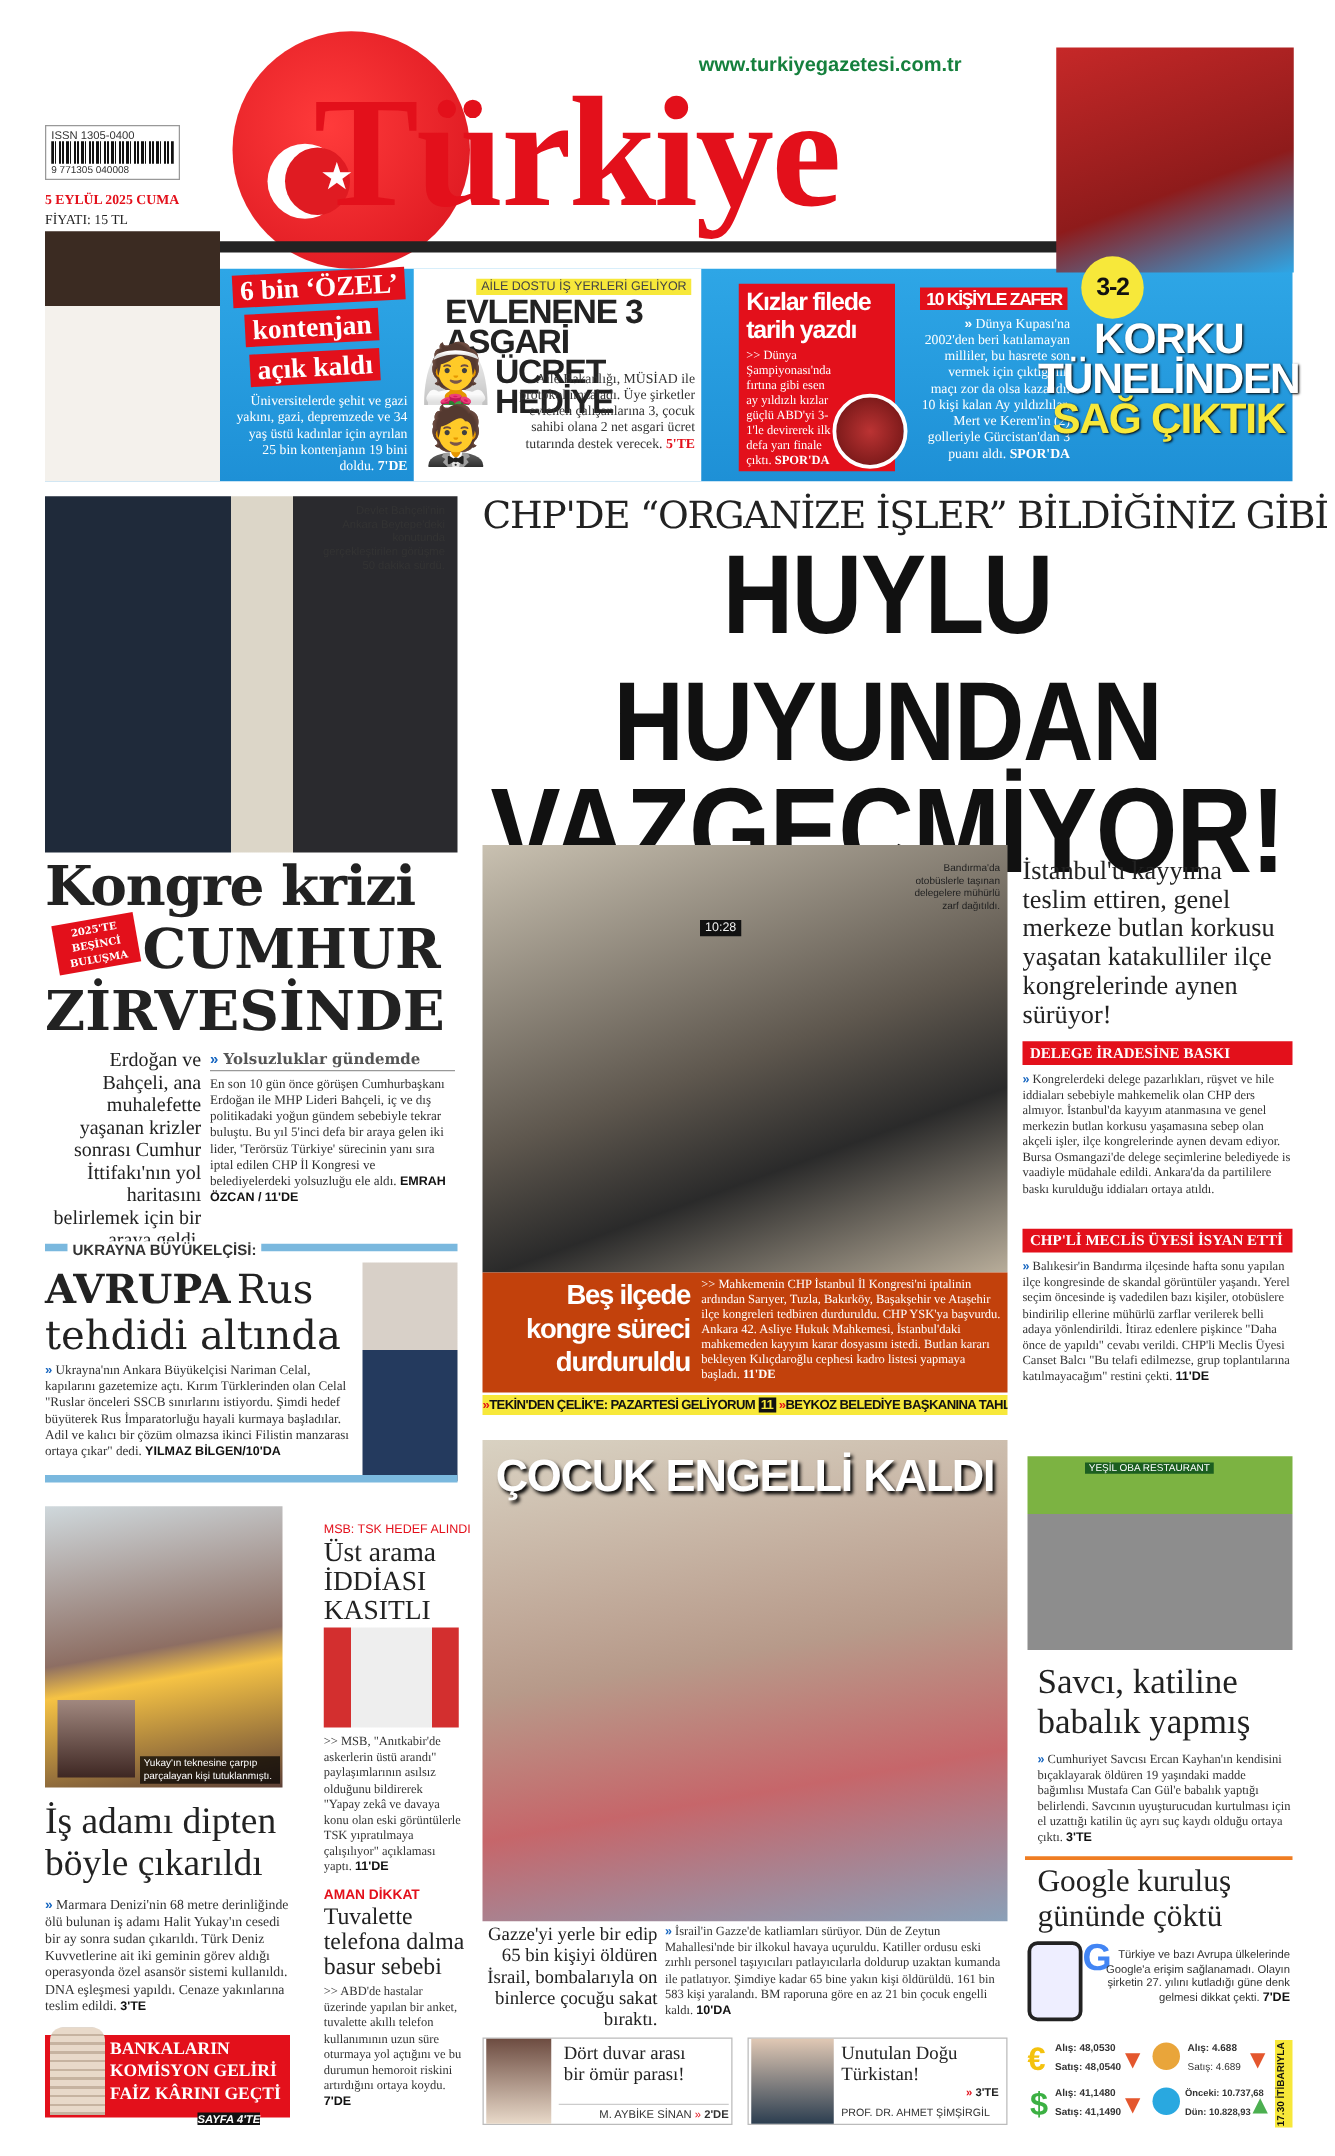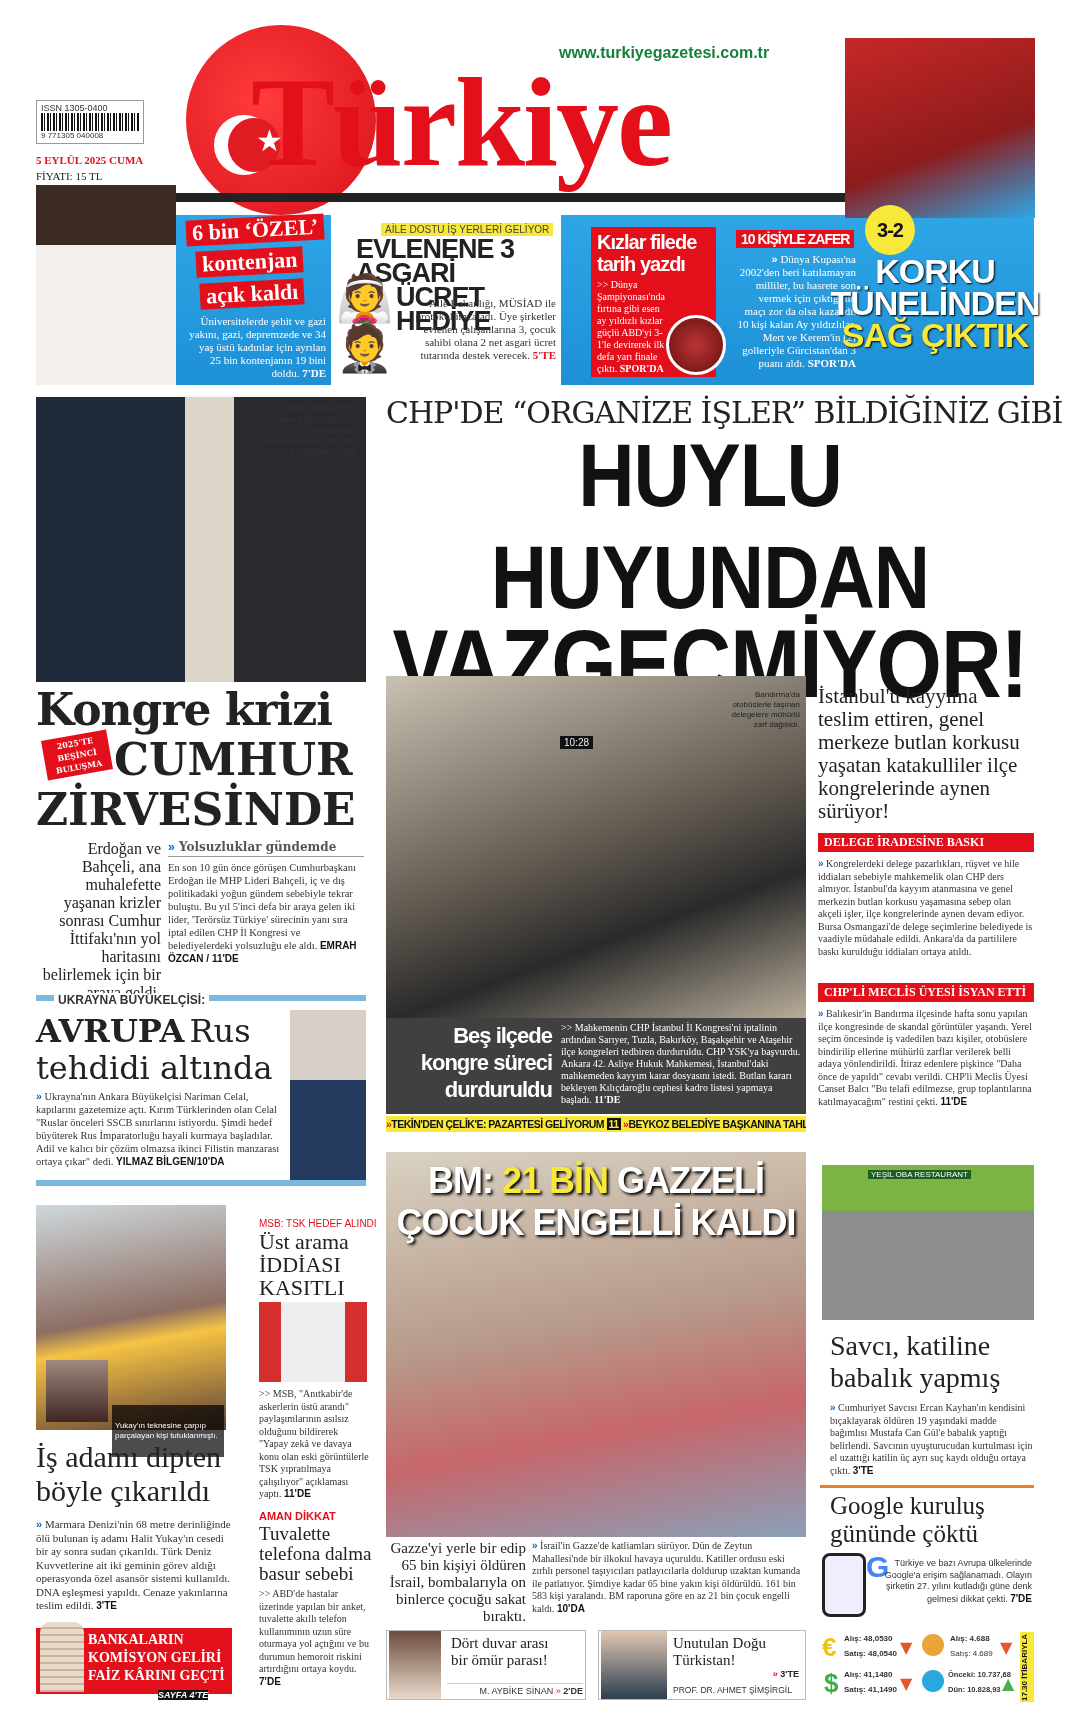--- a/index.html
+++ b/index.html
@@ -120,46 +120,45 @@
 <div class="abs sans" style="left:730px;top:690px;width:70px;font-size:8px;line-height:10px;text-align:right;color:#222">Bandırma'da otobüslerle taşınan delegelere mühürlü zarf dağıtıldı.</div>
 <div class="abs lser" style="left:818px;top:685px;width:216px;font-size:21px;line-height:23px;color:#222">İstanbul'u kayyıma teslim ettiren, genel merkeze butlan korkusu yaşatan katakulliler ilçe kongrelerinde aynen sürüyor!</div>
 <div class="abs" style="left:818px;top:833px;width:216px">
   <div class="rbar" style="font-size:12px;padding:2px 6px">DELEGE İRADESİNE BASKI</div>
   <div class="body-txt" style="font-size:10px;line-height:12.5px;margin-top:6px"><span class="raquo">»</span> <span>Kongrelerdeki delege pazarlıkları, rüşvet ve hile iddiaları sebebiyle mahkemelik olan CHP ders almıyor. İstanbul'da kayyım atanmasına ve genel merkezin butlan korkusu yaşamasına sebep olan akçeli işler, ilçe kongrelerinde aynen devam ediyor. Bursa Osmangazi'de delege seçimlerine belediyede is vaadiyle müdahale edildi. Ankara'da da partililere baskı kurulduğu iddiaları ortaya atıldı.</span></div>
 </div>
 <div class="abs" style="left:818px;top:983px;width:216px">
   <div class="rbar" style="font-size:12px;padding:2px 6px">CHP'Lİ MECLİS ÜYESİ İSYAN ETTİ</div>
   <div class="body-txt" style="font-size:10px;line-height:12.5px;margin-top:6px"><span class="raquo">»</span> <span>Balıkesir'in Bandırma ilçesinde hafta sonu yapılan ilçe kongresinde de skandal görüntüler yaşandı. Yerel seçim öncesinde iş vadedilen bazı kişiler, otobüslere bindirilip ellerine mühürlü zarflar verilerek belli adaya yönlendirildi. İtiraz edenlere pişkince "Daha önce de yapıldı" cevabı verildi. CHP'li Meclis Üyesi Canset Balcı "Bu telafi edilmezse, grup toplantılarına katılmayacağım" restini çekti.</span> <b class="ref">11'DE</b></div>
 </div>
-<div class="abs" style="left:386px;top:1018px;width:420px;height:96px;background:#404040">
+<div class="abs" style="left:386px;top:1018px;width:420px;height:96px;background:#c2410c">
   <div class="abs cond" style="left:6px;top:4px;width:160px;text-align:right;color:#fff;font-size:22px;line-height:27px">
     <div>Beş ilçede</div>
     <div>kongre süreci</div>
     <div>durduruldu</div>
   </div>
   <div class="abs lser" style="left:175px;top:4px;width:240px;font-size:10px;line-height:12px;color:#fff"><span>&gt;&gt; Mahkemenin CHP İstanbul İl Kongresi'ni iptalinin ardından Sarıyer, Tuzla, Bakırköy, Başakşehir ve Ataşehir ilçe kongreleri tedbiren durduruldu. CHP YSK'ya başvurdu. Ankara 42. Asliye Hukuk Mahkemesi, İstanbul'daki mahkemeden kayyım karar dosyasını istedi. Butlan kararı bekleyen Kılıçdaroğlu cephesi kadro listesi yapmaya başladı.</span> <b>11'DE</b></div>
 </div>
 <div class="abs cond" style="left:386px;top:1116px;width:420px;height:16px;background:#f7e83a;font-size:10.5px;line-height:16px;color:#111;white-space:nowrap;overflow:hidden;letter-spacing:-0.5px">
   <span><span class="red">»</span><span>TEKİN'DEN ÇELİK'E: PAZARTESİ GELİYORUM</span> <span style="background:#111;color:#f7e83a;padding:0 2px">11</span></span>
   <span><span class="red">»</span><span>BEYKOZ BELEDİYE BAŞKANINA TAHLİYE</span> </span>
 </div>
 
 <div class="abs ph" style="left:386px;top:1152px;width:420px;height:385px;background:linear-gradient(170deg,#d9d2c2,#b79a8a 45%,#c6666a 70%,#8aa0b8)"></div>
 <div class="abs cond" style="left:386px;top:1160px;width:420px;text-align:center;color:#fff;text-shadow:2px 2px 3px #000">
-  <div style="font-size:36px;line-height:42px"><span>BM:</span> <span style="color:#f7e83a">21 BİN</span> <span>GAZZELİ</span></div>
   <div style="font-size:36px;line-height:42px">ÇOCUK ENGELLİ KALDI</div>
 </div>
 <div class="abs lser" style="left:386px;top:1540px;width:140px;font-size:15px;line-height:17px;text-align:right;color:#222">Gazze'yi yerle bir edip 65 bin kişiyi öldüren İsrail, bombalarıyla on binlerce çocuğu sakat bıraktı.</div>
 <div class="abs body-txt" style="left:532px;top:1540px;width:274px;font-size:10px;line-height:12.5px">
   <span class="raquo">»</span> <span>İsrail'in Gazze'de katliamları sürüyor. Dün de Zeytun Mahallesi'nde bir ilkokul havaya uçuruldu. Katiller ordusu eski zırhlı personel taşıyıcıları patlayıcılarla doldurup uzaktan kumanda ile patlatıyor. Şimdiye kadar 65 bine yakın kişi öldürüldü. 161 bin 583 kişi yaralandı. BM raporuna göre en az 21 bin çocuk engelli kaldı.</span> <b class="ref">10'DA</b>
 </div>
 
 <div class="abs ph" style="left:36px;top:1205px;width:190px;height:225px;background:linear-gradient(170deg,#cfd8dc,#8d6e63 50%,#f6c344 60%,#5d4037)"></div>
 <div class="abs ph" style="left:46px;top:1360px;width:62px;height:62px;background:linear-gradient(#a1887f,#3e2723)"></div>
-<div class="abs sans" style="left:112px;top:1405px;width:112px;font-size:8px;line-height:10px;background:rgba(0,0,0,0.7);color:#fff;padding:16px 3px">Yukay'ın teknesine çarpıp parçalayan kişi tutuklanmıştı.</div>
+<div class="abs sans" style="left:112px;top:1405px;width:112px;font-size:8px;line-height:10px;background:rgba(0,0,0,0.7);color:#fff;padding:1px 3px">Yukay'ın teknesine çarpıp parçalayan kişi tutuklanmıştı.</div>
 <div class="abs lser" style="left:36px;top:1440px;width:200px;font-size:30px;line-height:34px;color:#222">
   <div>İş adamı dipten</div>
     <div>böyle çıkarıldı</div>
 </div>
 <div class="abs body-txt" style="left:36px;top:1518px;width:195px;font-size:11px;line-height:13.5px">
   <span class="raquo">»</span> <span>Marmara Denizi'nin 68 metre derinliğinde ölü bulunan iş adamı Halit Yukay'ın cesedi bir ay sonra sudan çıkarıldı. Türk Deniz Kuvvetlerine ait iki geminin görev aldığı operasyonda özel asansör sistemi kullanıldı. DNA eşleşmesi yapıldı. Cenaze yakınlarına teslim edildi.</span> <b class="ref">3'TE</b>
 </div>
 <div class="abs" style="left:36px;top:1628px;width:196px;height:66px;background:#e3101b">
   <div class="abs" style="left:4px;top:-6px;width:44px;height:70px;background:repeating-linear-gradient(180deg,#e8d9c9 0 5px,#c6b3a0 5px 7px);border-radius:10px 10px 0 0"></div>
   <div class="abs lser" style="left:52px;top:3px;color:#fff;font-weight:bold;font-size:14px;line-height:18px">

